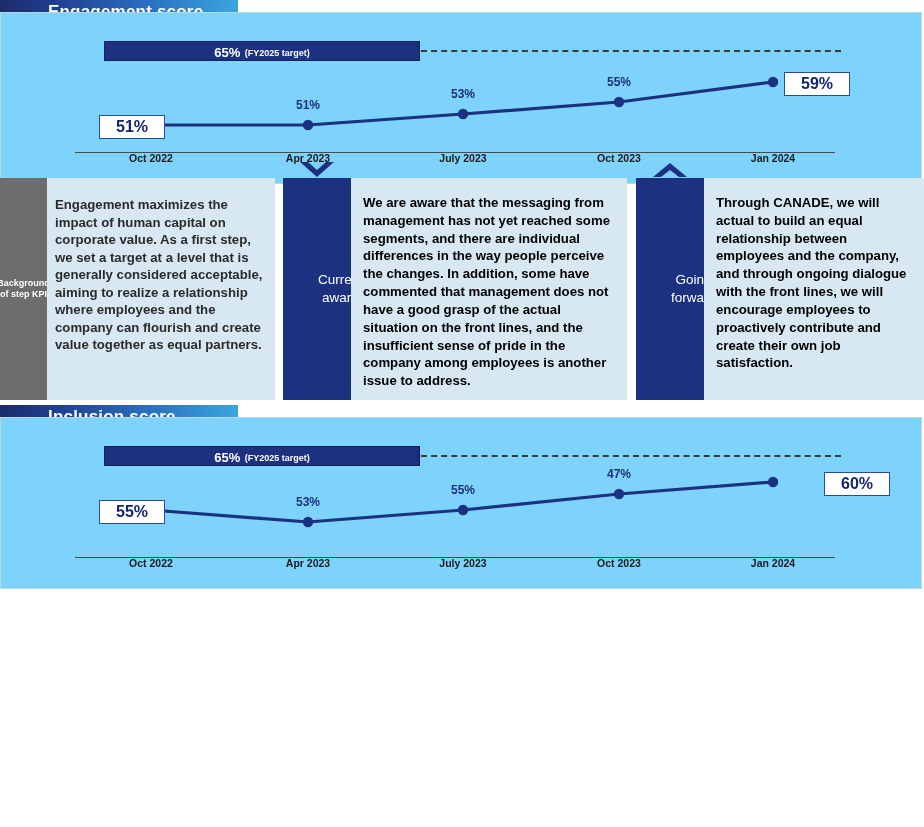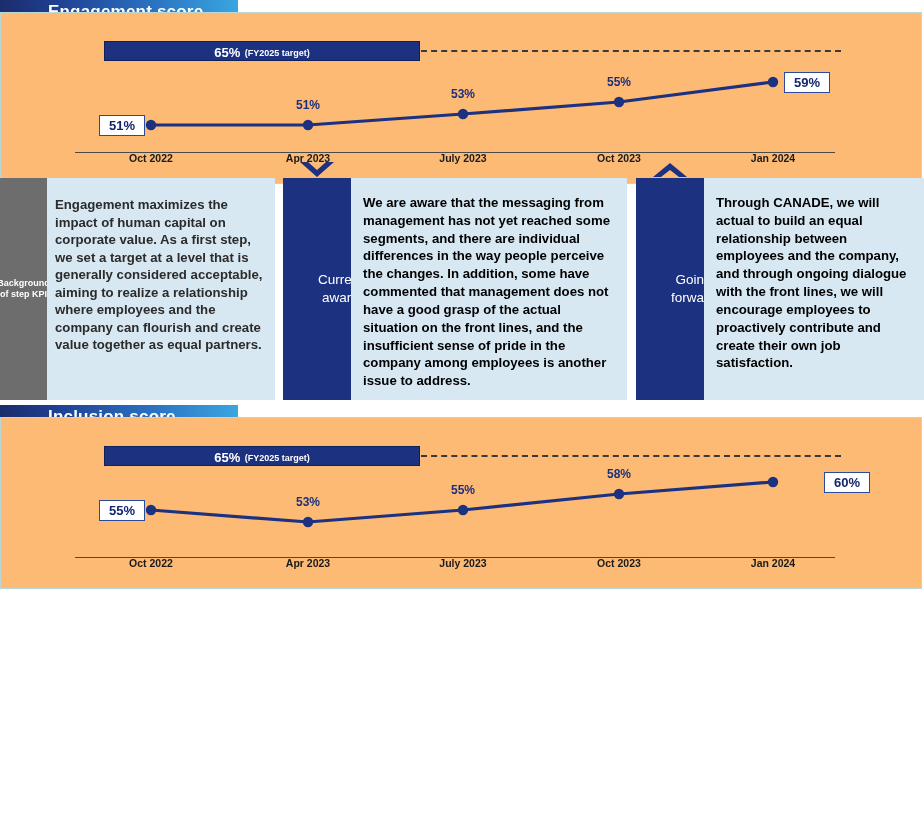--- a/index.html
+++ b/index.html
@@ -24,21 +24,21 @@
   }
   .title-bar .title-text{
     position:absolute;left:48px;top:2px;
     font-size:17px;font-weight:bold;color:#ffffff;letter-spacing:.2px;
     white-space:nowrap;
   }
 
   
   .chart-panel{
     position:absolute;left:0;top:12px;width:922px;height:172px;
-    border:1px solid #b9d8d6;background:#fdba74;box-sizing:border-box;
+    border:1px solid #b9d8d6;background:#7dd3fc;box-sizing:border-box;
   }
   .target-bar{
     position:absolute;left:103px;top:28px;width:316px;height:20px;
     background:#1c3281;border:1px solid #12205a;box-sizing:border-box;
     color:#fff;text-align:center;white-space:nowrap;
   }
   .target-bar .tb-big{font-size:13px;font-weight:bold;vertical-align:-1px;}
   .target-bar .tb-small{font-size:9px;font-weight:bold;}
   .target-dash{
     position:absolute;left:420px;top:37px;width:420px;height:0;
@@ -52,22 +52,22 @@
     position:absolute;top:139px;font-size:10.5px;font-weight:bold;
     color:#1a1a1a;white-space:nowrap;transform:translateX(-50%);
   }
   .series-svg{position:absolute;left:0;top:0;width:922px;height:160px;}
   .pt-label{
     position:absolute;font-size:12px;font-weight:bold;color:#1c2f7a;
     white-space:nowrap;transform:translateX(-50%);
   }
   .val-box{
     position:absolute;border:1.5px solid #2a4b9b;background:#ffffff;
-    font-size:13px;font-weight:bold;color:#13256e;
-    padding:3px 9px;white-space:nowrap;line-height:1;
+    font-size:16px;font-weight:bold;color:#13256e;
+    padding:3px 16px;white-space:nowrap;line-height:1;
   }
 
   
   .info-row{position:absolute;left:0;width:924px;}
   #info-engagement{top:178px;height:222px;}
 
   .kpi-tab{
     position:absolute;left:0;top:0;width:47px;height:100%;
     background:#6d6d6d;color:#ffffff;
     display:flex;flex-direction:column;align-items:center;justify-content:center;
@@ -195,21 +195,21 @@
         <polyline points="150,92 307,104 462,92 618,76 772,64" fill="none" stroke="#1c3281" stroke-width="3.2"></polyline>
         <circle cx="150" cy="92" r="5.2" fill="#1c3281"></circle>
         <circle cx="307" cy="104" r="5.2" fill="#1c3281"></circle>
         <circle cx="462" cy="92" r="5.2" fill="#1c3281"></circle>
         <circle cx="618" cy="76" r="5.2" fill="#1c3281"></circle>
         <circle cx="772" cy="64" r="5.2" fill="#1c3281"></circle>
       </svg>
 
       <span class="pt-label" style="left:307px;top:77px;">53%</span>
       <span class="pt-label" style="left:462px;top:65px;">55%</span>
-      <span class="pt-label" style="left:618px;top:49px;">58%</span>
+      <span class="pt-label" style="left:618px;top:49px;">47%</span>
 
       <span class="val-box" style="left:98px;top:82px;">55%</span>
       <span class="val-box" style="left:783px;top:54px;margin-left:40px;">60%</span>
 
       <div class="axis-line"></div>
       <span class="tick-label" style="left:150px;">Oct 2022</span>
       <span class="tick-label" style="left:307px;">Apr 2023</span>
       <span class="tick-label" style="left:462px;">July 2023</span>
       <span class="tick-label" style="left:618px;">Oct 2023</span>
       <span class="tick-label" style="left:772px;">Jan 2024</span>

